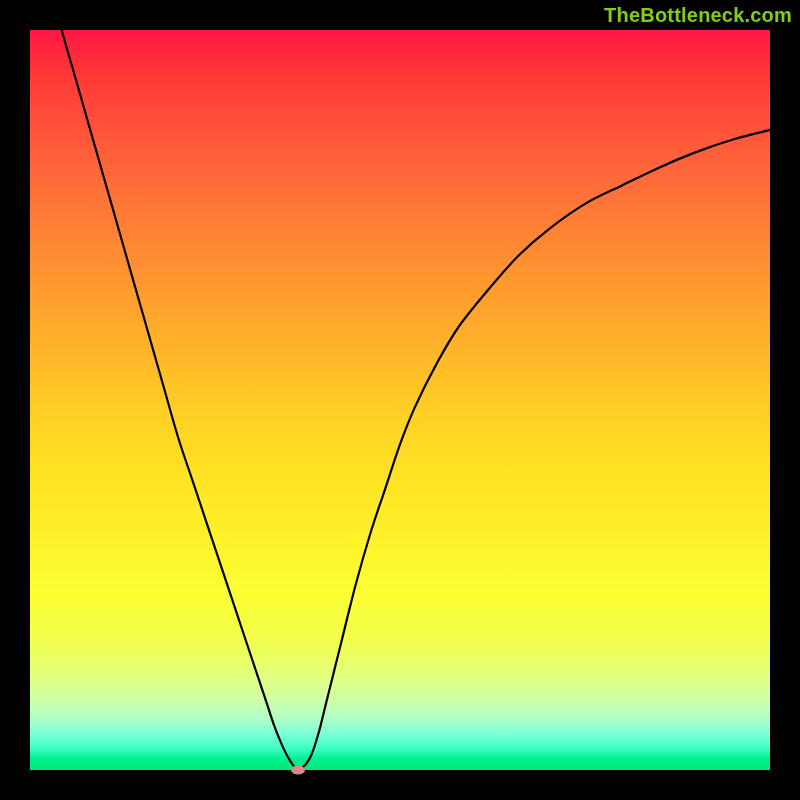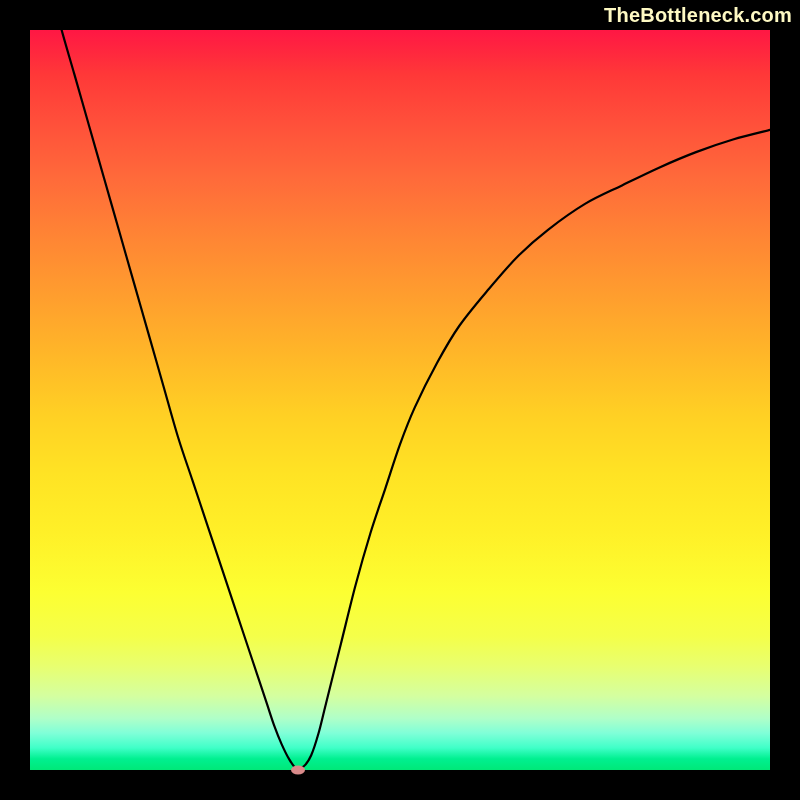--- a/index.html
+++ b/index.html
@@ -51,21 +51,21 @@
     width: 740px;
     height: 740px;
   }
   .watermark {
     position: absolute;
     top: 4px;
     right: 8px;
     font-family: Arial, Helvetica, sans-serif;
     font-size: 20px;
     font-weight: 600;
-    color: #fef9c3;
+    color: #84cc16;
     letter-spacing: 0.2px;
   }
   .minimum-marker {
     position: absolute;
     width: 14px;
     height: 9px;
     background: #d98a8a;
     border-radius: 50%;
     transform: translate(-50%, -50%);
   }

